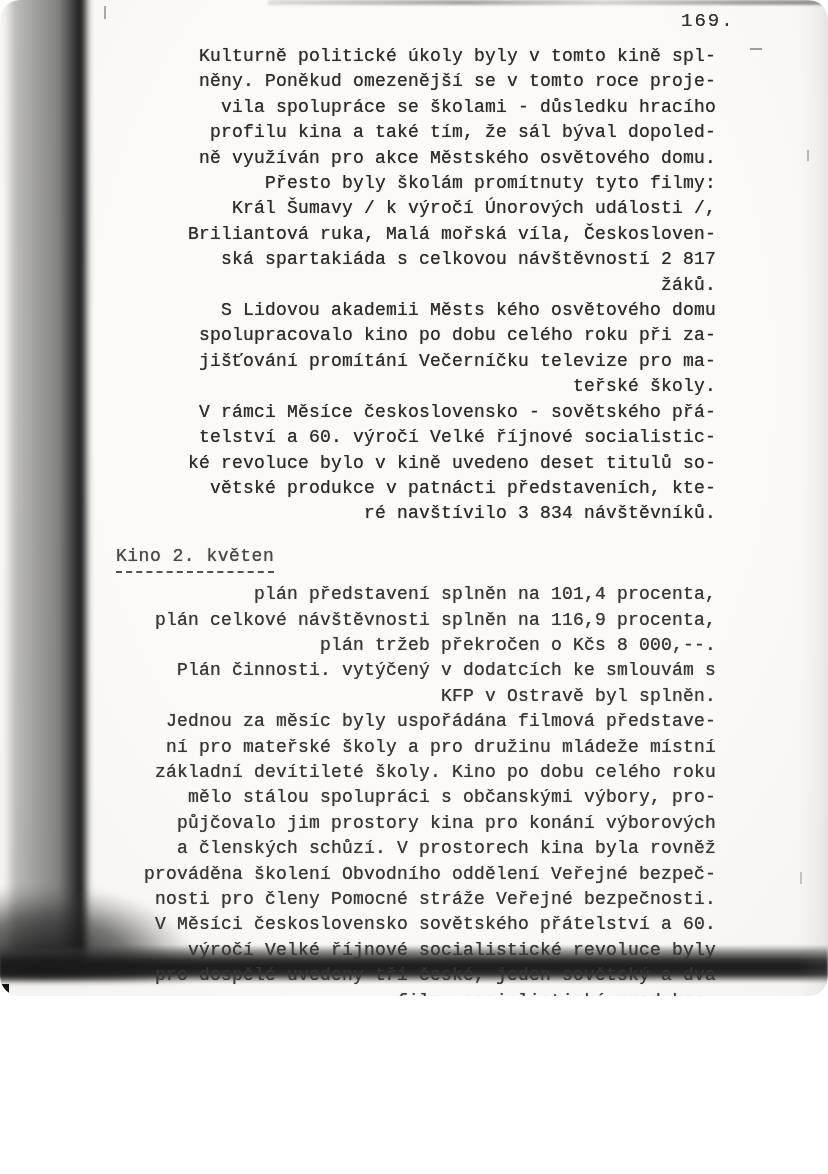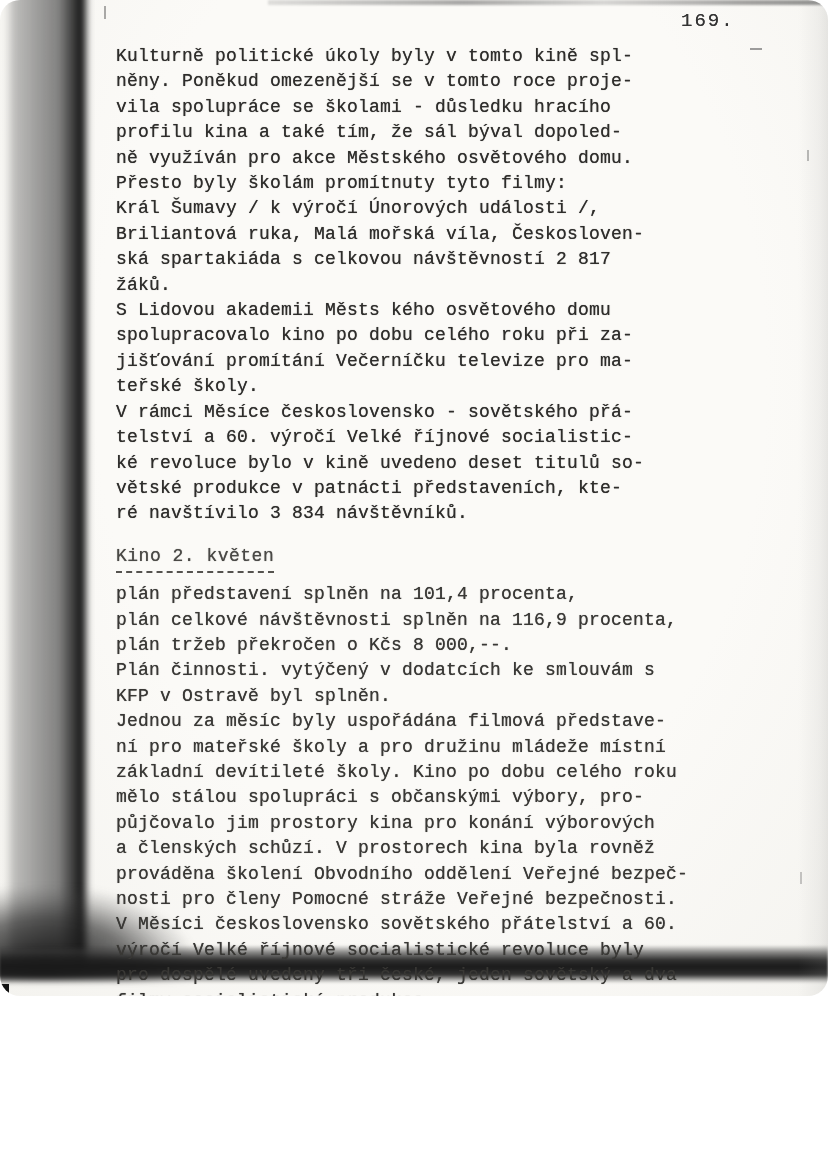--- a/index.html
+++ b/index.html
@@ -93,21 +93,21 @@
 
   .content {
     position: absolute;
     left: 116px; top: 44px; width: 600px;
     font-size: 18px;
     line-height: 25.4px;
     color: #2e2d2b;
     letter-spacing: 0.2px;
     text-shadow: 0 0 0.7px rgba(46,45,43,0.85);
   }
-  .para { white-space: pre-line; }
+  .para { white-space: pre-line; text-align: right; }
   .para.p2 { color: #393835; }
 
   .heading-row { margin: 17px 0 9px 0; }
   .heading {
     display: table;
     color: #4a4946;
     letter-spacing: 0.5px;
     padding-bottom: 2px;
     border-bottom: 2px dashed #55534f;
     text-shadow: 0 0 0.8px rgba(74,73,70,0.9);

